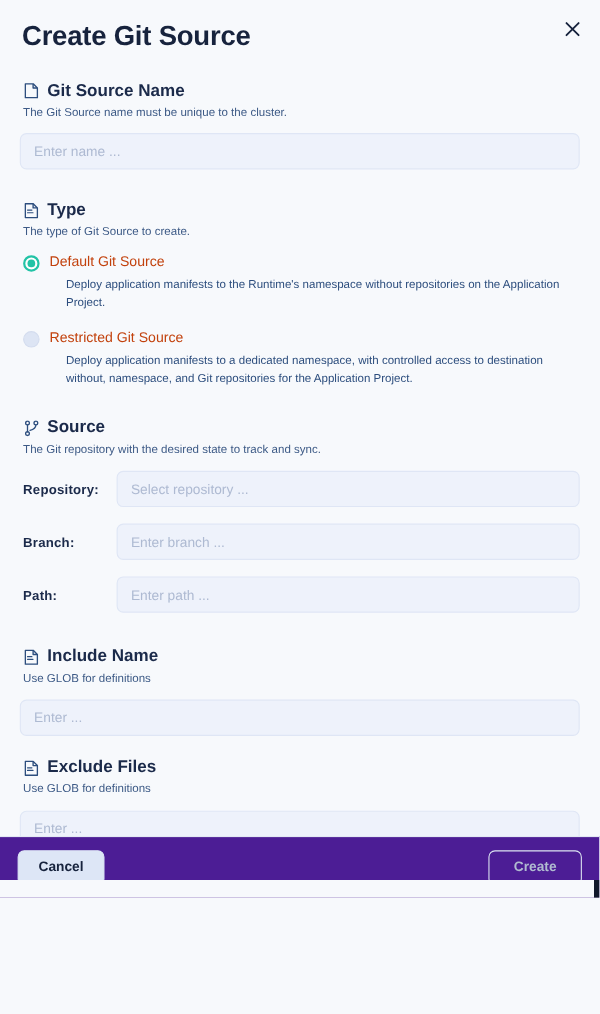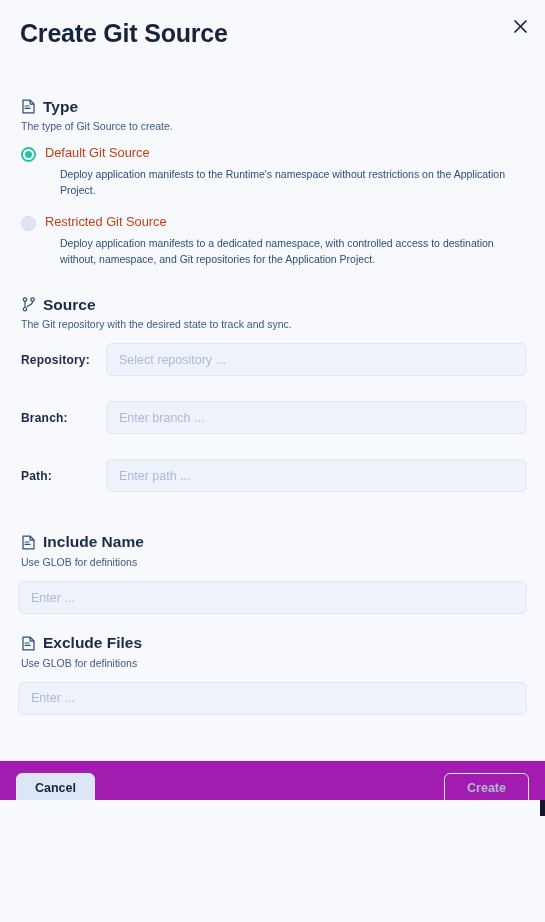--- a/index.html
+++ b/index.html
@@ -157,21 +157,21 @@
     font-size: 10.5px;
     color: #2d4e7e;
     line-height: 1.55;
     padding-left: 15px;
   }
 
   
   .labeled-row {
     display: flex;
     align-items: center;
-    margin-bottom: 25px;
+    margin-bottom: 15px;
   }
   .row-label {
     flex: 0 0 auto;
     width: 88px;
     font-size: 12px;
     font-weight: bold;
     color: #1b2a4a;
     padding-left: 3px;
     letter-spacing: 0.2px;
   }
@@ -179,21 +179,21 @@
 
   
   .modal-footer {
     flex: 0 0 auto;
     height: 56px;
     border-top: 1px solid #e3e9f4;
     display: flex;
     align-items: center;
     justify-content: space-between;
     padding: 0 16px;
-    background: #a21caf;
+    background: #4c1d95;
   }
   .btn {
     font-family: "Liberation Sans", sans-serif;
     font-size: 12.5px;
     font-weight: bold;
     border-radius: 6px;
     height: 32px;
     padding: 0 18px;
     cursor: pointer;
     line-height: 1;
@@ -236,20 +236,33 @@
   <button class="close-btn" aria-label="close">
     <svg width="15" height="15" viewBox="0 0 15 15" fill="none">
       <path d="M2 2 L13 13 M13 2 L2 13" stroke="#17233d" stroke-width="1.7" stroke-linecap="round"></path>
     </svg>
   </button>
 
   <div class="modal-body">
 
     <div class="title">Create Git Source</div>
 
+    <div class="section">
+      <div class="section-head">
+        <span class="sec-icon">
+          <svg width="13" height="15" viewBox="0 0 13 15" fill="none">
+            <path d="M1 1.2h7.2L12 5v8.8H1z" stroke="#2d4e7e" stroke-width="1.25" stroke-linejoin="round"></path>
+            <path d="M8.1 1.3V5h3.7" stroke="#2d4e7e" stroke-width="1.25" stroke-linejoin="round"></path>
+          </svg>
+        </span>
+        <span class="section-title">Git Source Name</span>
+      </div>
+      <div class="section-desc">The Git Source name must be unique to the cluster.</div>
+      <input class="field" type="text" placeholder="Enter name ..." style="">
+    </div>
 
     <div class="spacer-lg"></div>
 
     <div class="section">
       <div class="section-head">
         <span class="sec-icon">
           <svg width="13" height="15" viewBox="0 0 13 15" fill="none">
             <path d="M1 1.2h7.2L12 5v8.8H1z" stroke="#2d4e7e" stroke-width="1.25" stroke-linejoin="round"></path>
             <path d="M8.1 1.3V5h3.7" stroke="#2d4e7e" stroke-width="1.25" stroke-linejoin="round"></path>
             <path d="M3 7h4M3 9.4h5" stroke="#2d4e7e" stroke-width="1.1" stroke-linecap="round"></path>
@@ -260,21 +273,21 @@
       <div class="section-desc">The type of Git Source to create.</div>
 
       <div class="radio-group">
 
         <div class="radio-row">
           <span class="radio-mark checked"></span>
           <span class="radio-text">
             <span class="radio-label" style="display:block;">Default Git Source</span>
           </span>
         </div>
-        <div class="radio-desc" style="margin:-10px 0 16px 27px;">Deploy application manifests to the Runtime's namespace without restrictions on the Application Project.</div>
+        <div class="radio-desc" style="margin:-10px 0 16px 27px;">Deploy application manifests to the Runtime's namespace without repositories on the Application Project.</div>
 
         <div class="radio-row">
           <span class="radio-mark unchecked"></span>
           <span class="radio-text">
             <span class="radio-label" style="display:block;">Restricted Git Source</span>
           </span>
         </div>
         <div class="radio-desc" style="margin:-10px 0 0 27px; padding-right:30px;">Deploy application manifests to a dedicated namespace, with controlled access to destination without, namespace, and Git repositories for the Application Project.</div>
 
       </div>

